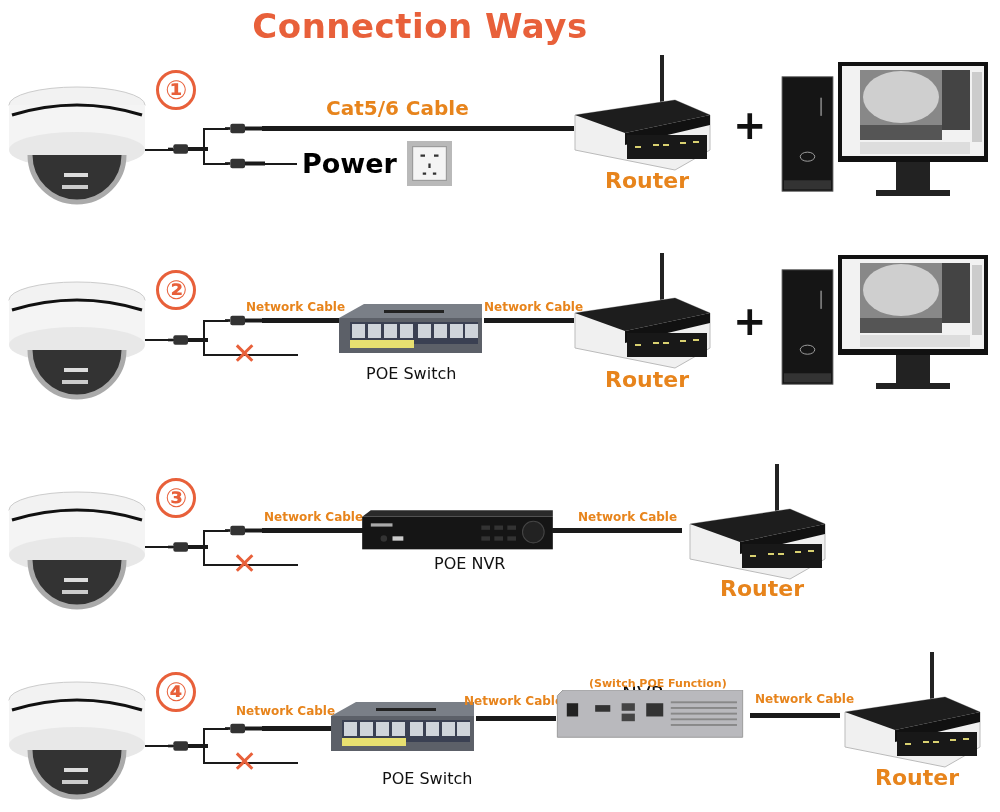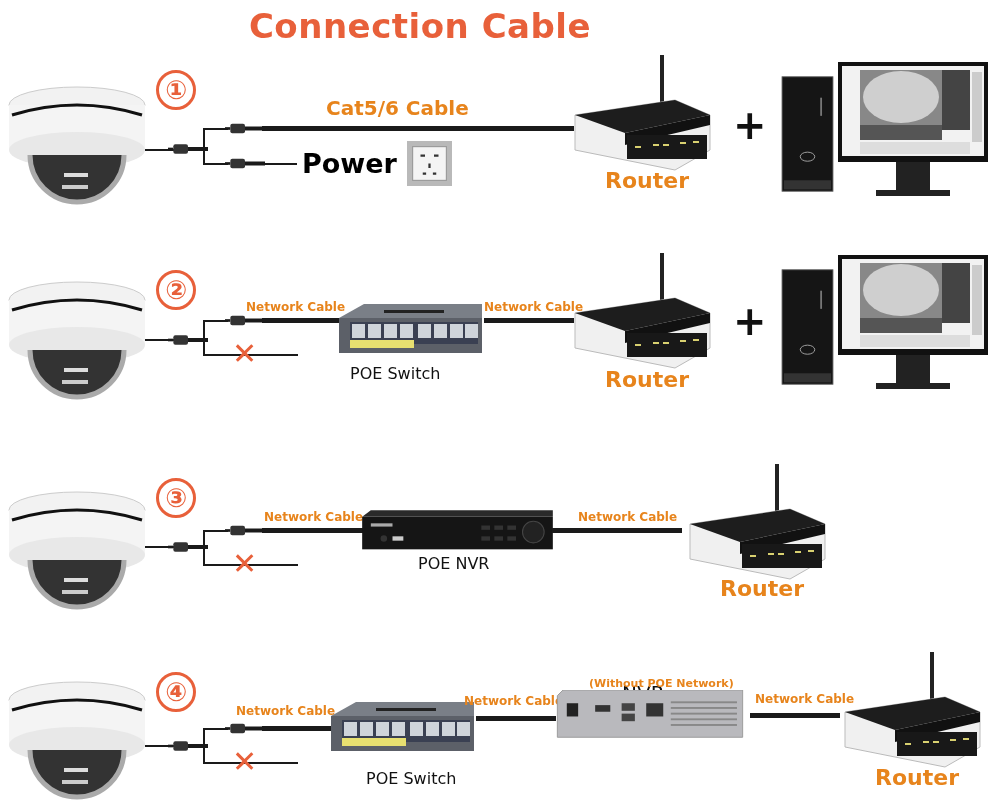--- a/index.html
+++ b/index.html
@@ -1,21 +1,21 @@
 <!DOCTYPE html>
 <html><head>
 <meta charset="utf-8">
 <style>
   html,body{margin:0;padding:0;background:#fff;}
   body{width:1000px;height:812px;position:relative;overflow:hidden;font-family:"DejaVu Sans","Liberation Sans",sans-serif;}
   .abs{position:absolute;}
   .title{left:0;width:840px;top:6px;text-align:center;font-size:34px;font-weight:bold;color:#e8603a;letter-spacing:0.5px;}
   .step{width:34px;height:34px;border:3px solid #e8603a;border-radius:50%;color:#e8603a;font-size:26px;font-weight:bold;text-align:center;line-height:34px;}
   .lbl-o{color:#e7841c;font-weight:bold;}
-  .lbl-k{color:#111;}
+  .lbl-k{color:#111;margin-left:16px;}
   .cable{background:#1a1a1a;height:5px;}
   .thin{background:#1a1a1a;height:2px;}
   .vthin{background:#1a1a1a;width:2px;}
   .plus{font-size:40px;color:#111;font-weight:bold;}
   
   .cam{width:150px;height:150px;}
   
   .router{width:150px;height:130px;}
   .xmark{color:#e8603a;font-size:30px;font-weight:bold;line-height:28px;}
 </style>
@@ -122,21 +122,21 @@
         <rect x="23" y="28" width="3" height="2" fill="#333"></rect>
     </symbol>
     <symbol id="plug-sym" viewBox="0 0 60 30">
       <rect x="0" y="13" width="8" height="4" fill="#1a1a1a"></rect>
       <rect x="8" y="8" width="22" height="14" rx="3" fill="#333"></rect>
       <rect x="30" y="12" width="30" height="6" fill="#1a1a1a"></rect>
     </symbol>
   </defs>
 </svg>
 
-<div class="abs title">Connection Cable</div>
+<div class="abs title">Connection Ways</div>
 
 <div>
   <svg class="abs cam" style="left:2px;top:65px">
       <use href="#camera-sym"></use>
     </svg>
   <div class="abs step" style="left:156px;top:70px">①</div>
   <div class="abs thin" style="left:145px;top:149px;width:30px"></div>
   <svg class="abs" style="left:168px;top:134px;width:40px;height:30px">
       <use href="#plug-sym"></use>
     </svg>
@@ -254,21 +254,21 @@
   <div class="abs xmark" style="left:232px;top:748px">✕</div>
   <div class="abs cable" style="left:262px;top:726px;width:70px"></div>
   <div class="abs lbl-o" style="left:236px;top:704px;font-size:12px">Network Cable</div>
   <svg class="abs" style="left:325px;top:698px;width:152px;height:60px">
       <use href="#switch-sym"></use>
     </svg>
   <div class="abs lbl-k" style="left:366px;top:769px;font-size:16px">POE Switch</div>
   <div class="abs cable" style="left:476px;top:716px;width:80px"></div>
   <div class="abs lbl-o" style="left:464px;top:694px;font-size:12px">Network Cable</div>
   <div class="abs" style="left:622px;top:681px;font-size:20px;color:#111">NVR</div>
-  <div class="abs lbl-o" style="left:589px;top:677px;font-size:11px">(Without POE Network)</div>
+  <div class="abs lbl-o" style="left:589px;top:677px;font-size:11px">(Switch POE Function)</div>
   <svg class="abs" style="left:549px;top:690px;width:202px;height:52px">
       <use href="#nvr2-sym"></use>
     </svg>
   <div class="abs cable" style="left:750px;top:713px;width:90px"></div>
   <div class="abs lbl-o" style="left:755px;top:692px;font-size:12px">Network Cable</div>
   <svg class="abs router" style="left:835px;top:652px">
       <use href="#router-sym"></use>
     </svg>
   <div class="abs lbl-o" style="left:875px;top:765px;font-size:22px">Router</div>
 </div>

